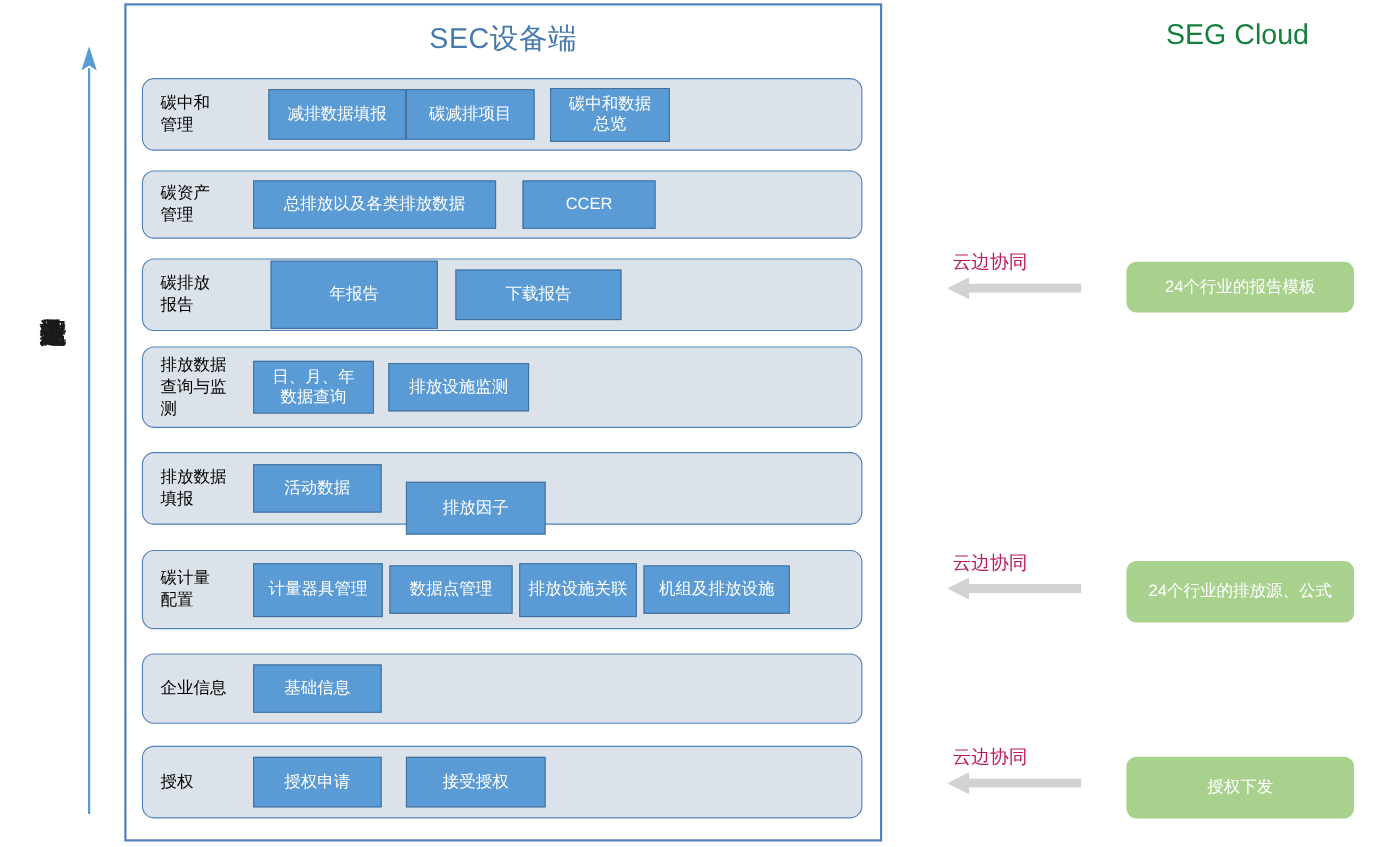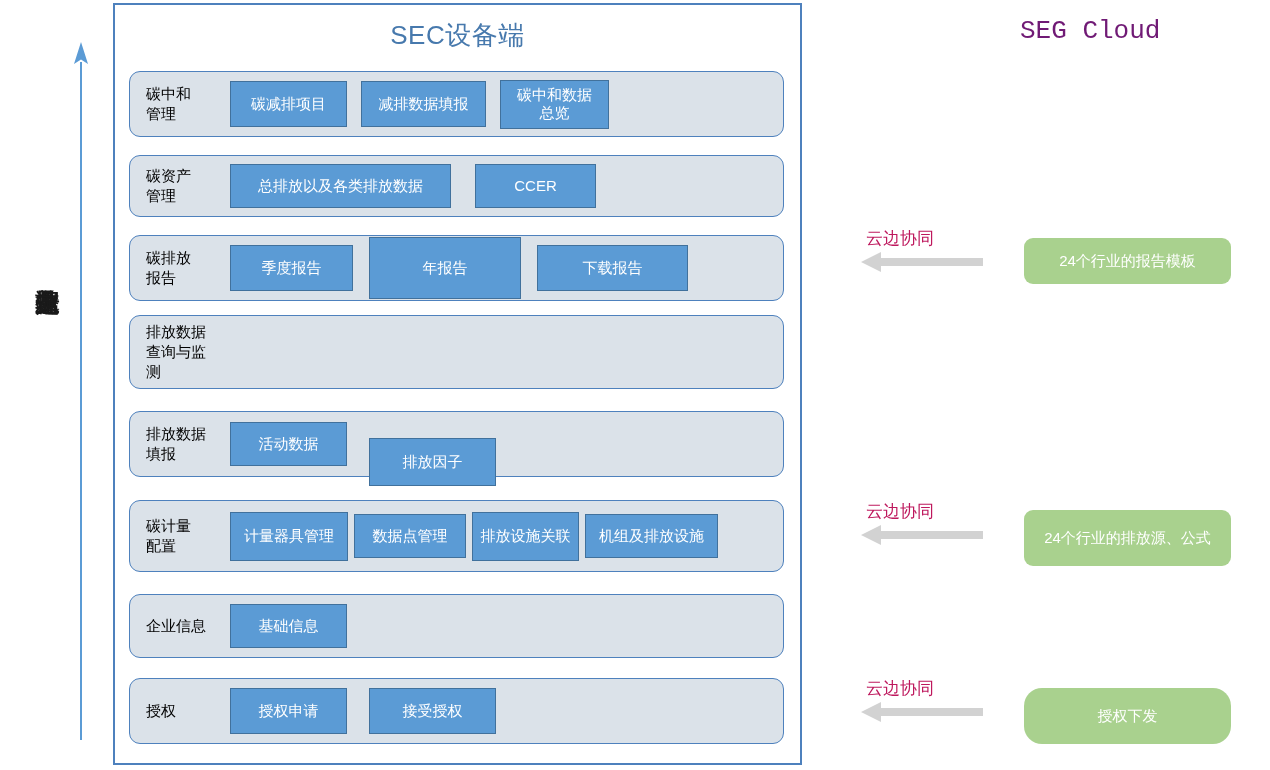--- a/index.html
+++ b/index.html
@@ -104,24 +104,23 @@
     text-align: center;
     padding: 2px 4px;
   }
 
   
   #seg-title {
     position: absolute;
     left: 1020px;
     top: 16px;
     width: 210px;
-    text-align: left;
+    text-align: center;
     font-size: 26px;
-    color: #701a75;
-    font-family: Liberation Mono, monospace;
+    color: #15803d;
   }
   .sync-label {
     position: absolute;
     font-size: 17px;
     color: #be185d;
     white-space: nowrap;
   }
   .sync-arrow { position: absolute; }
   .cloud-box {
     position: absolute;
@@ -148,42 +147,45 @@
   </svg>
   <div id="flow-label">业务逻辑及数据走向</div>
 </div>
 
 <div id="sec-panel">
   <div id="sec-title">SEC设备端</div>
 
 <div class="sec-row" style="top: 66px; height: 66px;">
       <div class="row-label">碳中和<br>管理</div>
       <div class="row-items">
+        <div class="tile" style="width: 125px; height: 46px; flex: 0 0 125px; margin-left: 14px;">减排数据填报</div>
         <div class="tile" style="width: 117px; height: 46px; flex: 0 0 117px;">碳减排项目</div>
-        <div class="tile" style="width: 125px; height: 46px; flex: 0 0 125px; margin-left: 14px;">减排数据填报</div>
         <div class="tile" style="width: 109px; height: 49px; flex: 0 0 109px; margin-left: 14px;">碳中和数据<br>总览</div>
       </div>
     </div>
     <div class="sec-row" style="top: 150px; height: 62px;">
       <div class="row-label">碳资产<br>管理</div>
       <div class="row-items">
         <div class="tile" style="width: 221px; height: 44px; flex: 0 0 221px;">总排放以及各类排放数据</div>
         <div class="tile" style="width: 121px; height: 44px; flex: 0 0 121px; margin-left: 24px;">CCER</div>
       </div>
     </div>
     <div class="sec-row" style="top: 230px; height: 66px;">
       <div class="row-label">碳排放<br>报告</div>
       <div class="row-items">
-        <div class="tile" style="width: 123px; height: 46px; flex: 0 0 123px;">季度报告</div>
         <div class="tile" style="width: 152px; height: 62px; flex: 0 0 152px; margin-left: 16px;">年报告</div>
         <div class="tile" style="width: 151px; height: 46px; flex: 0 0 151px; margin-left: 16px;">下载报告</div>
       </div>
     </div>
     <div class="sec-row" style="top: 310px; height: 74px;">
       <div class="row-label">排放数据<br>查询与监<br>测</div>
+      <div class="row-items">
+        <div class="tile" style="width: 110px; height: 48px; flex: 0 0 110px;">日、月、年<br>数据查询</div>
+        <div class="tile" style="width: 128px; height: 44px; flex: 0 0 128px; margin-left: 13px;">排放设施监测</div>
+      </div>
     </div>
     <div class="sec-row" style="top: 406px; height: 66px;">
       <div class="row-label">排放数据<br>填报</div>
       <div class="row-items">
         <div class="tile" style="width: 117px; height: 44px; flex: 0 0 117px;">活动数据</div>
         <div class="tile" style="width: 127px; height: 48px; flex: 0 0 127px; margin-left: 22px; margin-top: 36px;">排放因子</div>
       </div>
     </div>
     <div class="sec-row" style="top: 495px; height: 72px;">
       <div class="row-label">碳计量<br>配置</div>
@@ -218,13 +220,13 @@
 <div class="cloud-box" style="left: 1024px; top: 238px; width: 207px; height: 46px;">24个行业的报告模板</div>
 <div class="sync-label" style="left: 866px; top: 500px;">云边协同</div>
 <svg class="sync-arrow" width="122" height="20" viewBox="0 0 122 20" style="left: 861px; top: 525px;">
     <path d="M0 10 L20 0 L20 6 L122 6 L122 14 L20 14 L20 20 Z" fill="#d2d2d2"></path>
   </svg>
 <div class="cloud-box" style="left: 1024px; top: 510px; width: 207px; height: 56px;">24个行业的排放源、公式</div>
 <div class="sync-label" style="left: 866px; top: 677px;">云边协同</div>
 <svg class="sync-arrow" width="122" height="20" viewBox="0 0 122 20" style="left: 861px; top: 702px;">
     <path d="M0 10 L20 0 L20 6 L122 6 L122 14 L20 14 L20 20 Z" fill="#d2d2d2"></path>
   </svg>
-<div class="cloud-box" style="left: 1024px; top: 688px; width: 207px; height: 56px; border-radius: 18px;">授权下发</div>
+<div class="cloud-box" style="left: 1024px; top: 688px; width: 207px; height: 56px;">授权下发</div>
 
 </body></html>

